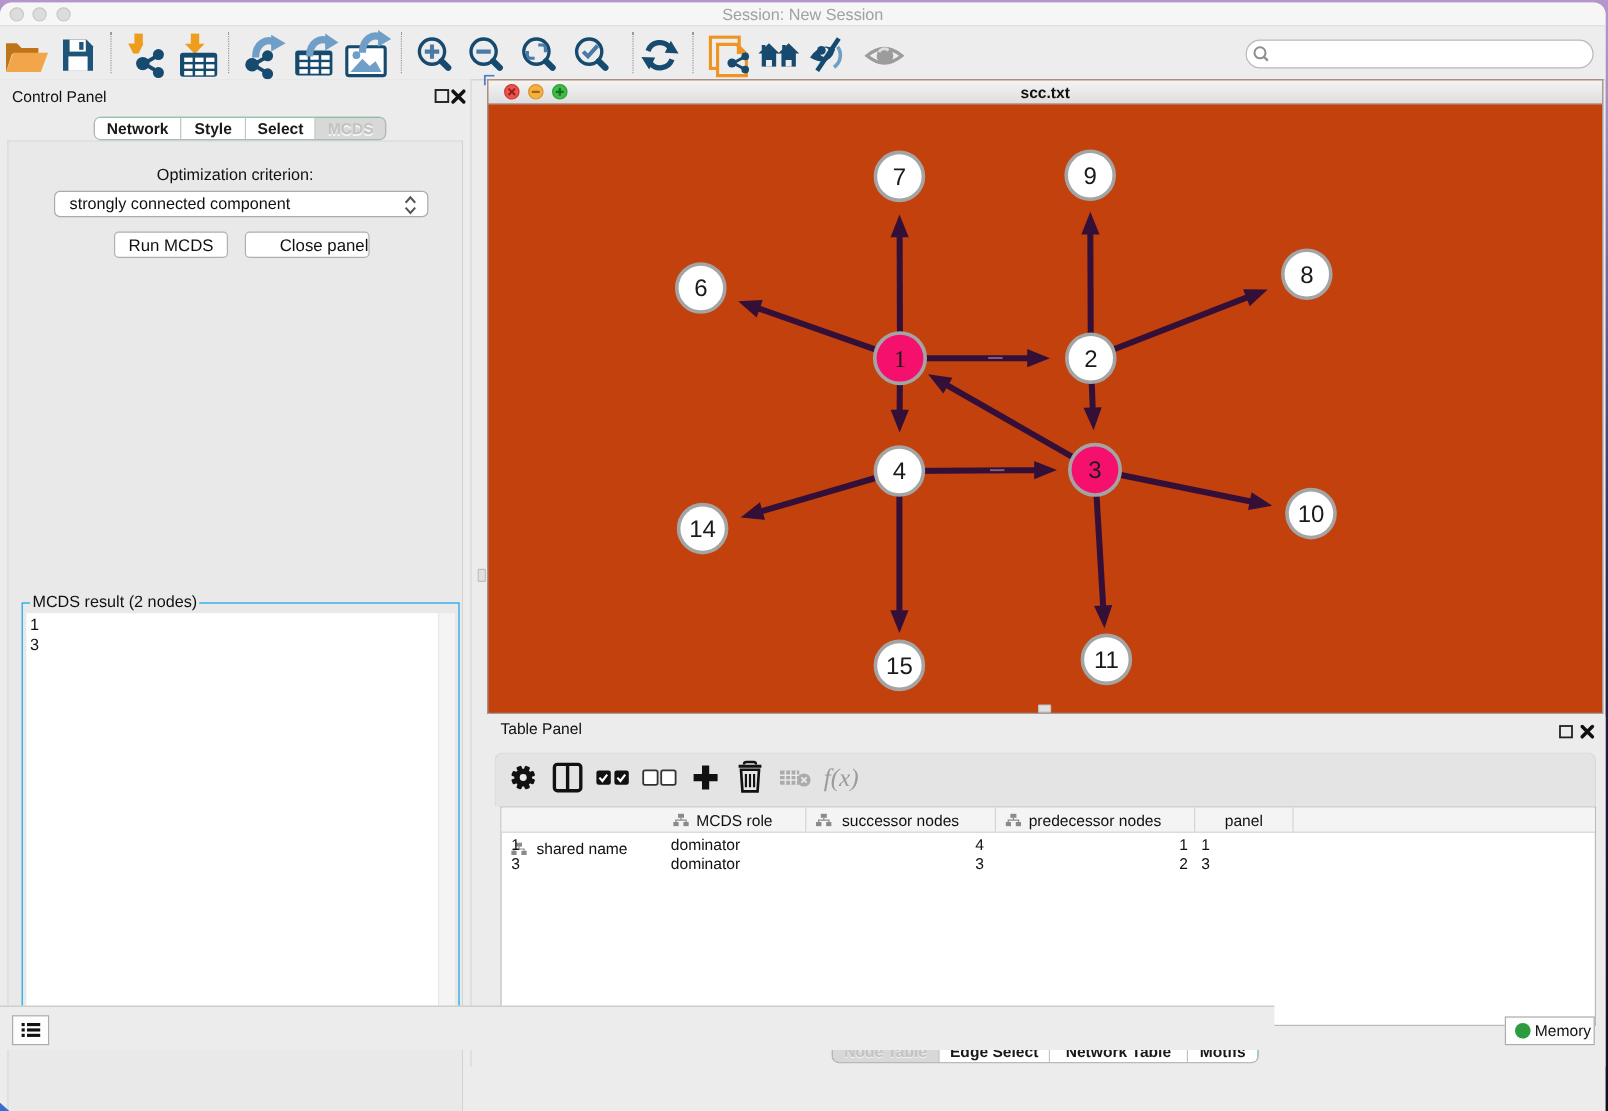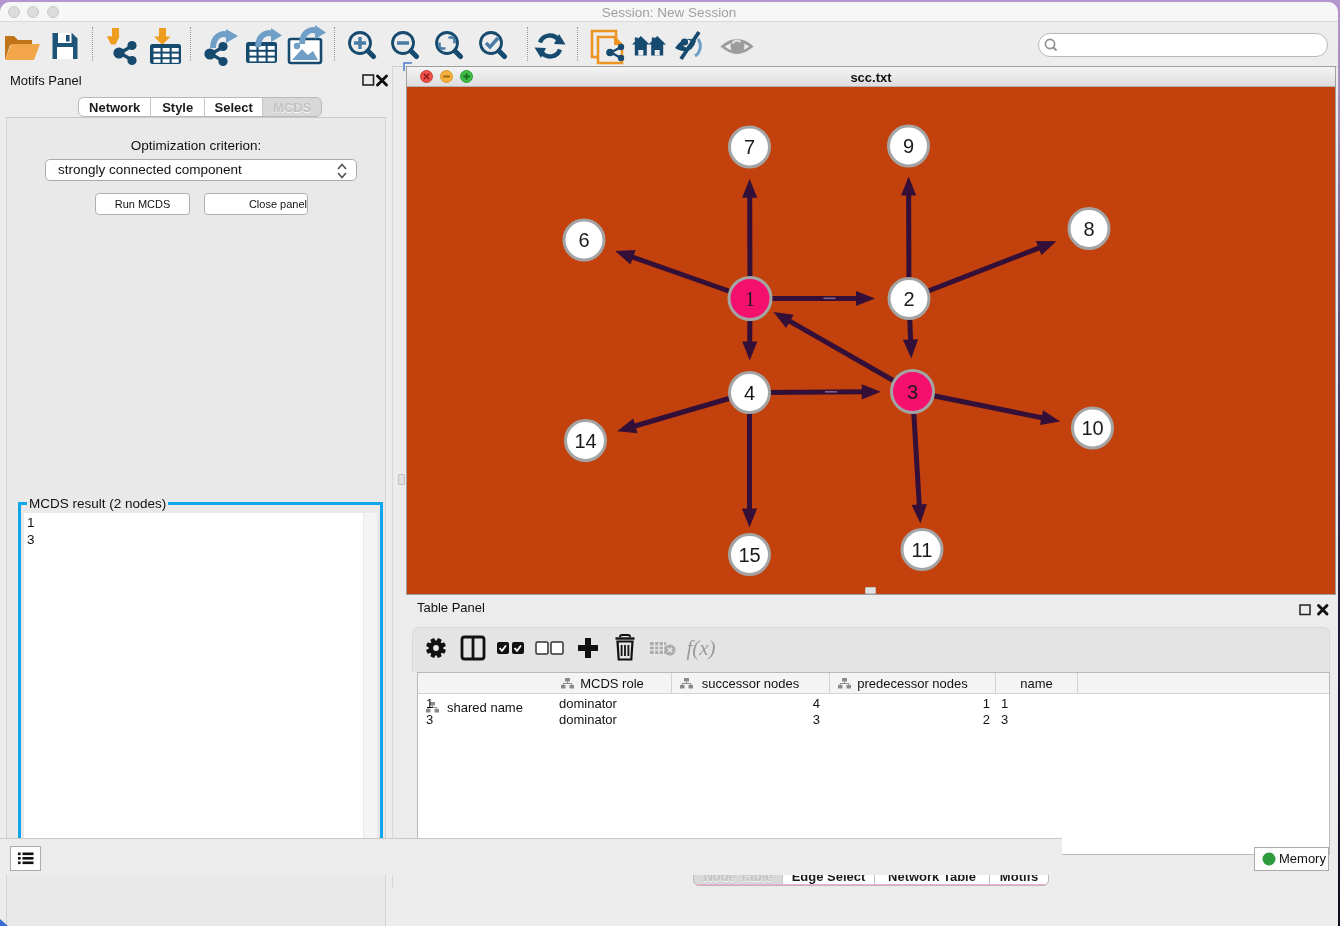--- a/index.html
+++ b/index.html
@@ -26,41 +26,41 @@
     background:#ededed; border-bottom:1px solid #cfcfcf; }
   .tsep { position:absolute; top:5px; height:34px; width:0;
     border-left:1px dotted #9a9a9a; }
   #searchbox { position:absolute; left:1038px; top:11px; width:290px; height:24px;
     background:#fff; border:1px solid #b9b9b9; border-radius:12px; }
   
   #cpanel { position:absolute; left:0; top:64px; width:393px; height:823px;
     background:#ececec; border-right:1px solid #d6d6d6; }
   #cp-title { position:absolute; left:10px; top:7px; font-size:13px; color:#111; }
   .tabstrip { position:absolute; display:flex; border:1px solid #b9b9b9;
-    border-radius:6px; overflow:hidden; background:#f9a8d4; }
+    border-radius:6px; overflow:hidden; background:#22c55e; }
   .tabstrip .tab { font-size:13px; font-weight:600; color:#1a1a1a; background:#fff;
     border-right:1px solid #c6c6c6; display:flex; align-items:center; justify-content:center; }
   .tabstrip .tab:last-child { border-right:none; }
   .tabstrip .tab.sel { background:#d8d8d8; color:#c2c2c2;
     text-shadow:0 1px 0 #f5f5f5; }
   #cp-tabs { left:78px; top:31px; width:244px; height:20px; }
   #cp-content { position:absolute; left:6px; top:51px; width:380px; height:834px;
     background:#e9e9e9; border:1px solid #d2d2d2; border-top:1px solid #c9c9c9;
     border-radius:0 0 8px 8px; }
   #optlabel { position:absolute; left:0; top:20px; width:100%; text-align:center;
     font-size:13.5px; color:#111; }
   #dropdown { position:absolute; left:38px; top:41px; width:312px; height:22px;
     background:#fff; border:1px solid #ababab; border-radius:5px;
     font-size:13.5px; color:#111; line-height:20px; padding-left:12px; }
   .btn { position:absolute; height:22px; background:#fff; border:1px solid #b0b0b0;
-    border-radius:4px; font-size:11px; color:#111; text-align:center; line-height:20px; }
+    border-radius:4px; font-size:14px; color:#111; text-align:center; line-height:20px; }
   #runbtn { left:88px; top:75px; width:95px; }
   #closebtn { left:197px; top:75px; width:104px;text-align:right; }
   #fieldset { position:absolute; left:11px; top:384px; width:365px; height:368px;
-    border:3px solid #0ea5e9; }
+    border:1px solid #0ea5e9; }
   #fieldlegend { position:absolute; left:6px; top:-9px; background:#e9e9e9;
     font-size:13.5px; color:#111; padding:0 2px; }
   #fieldtext { position:absolute; left:3px; top:8px; width:344px; height:353px;
     background:#fff; font-size:13.5px; color:#111; line-height:16.5px; padding:2px 0 0 3px; }
   #fieldscroll { position:absolute; right:3px; top:8px; width:14px; height:353px;
     background:#f4f4f4; border-left:1px solid #e8e8e8; }
   
   #netwin { position:absolute; left:406px; top:64px; width:930px; height:529px;
     background:#c2410c; border:1px solid #9f9f9f; }
   #nettitle { position:absolute; left:0; top:0; width:100%; height:20px;
@@ -75,21 +75,21 @@
     background:#e4e4e4; border:1px solid #d9d9d9; border-bottom:none; border-radius:7px 7px 0 0; }
   #tbl { position:absolute; left:17px; top:75px; width:913px; height:183px;
     background:#fff; border:1px solid #b9b9b9; }
   #tblhead { position:absolute; left:0; top:0; width:100%; height:21px;
     background:#f4f4f4; border-bottom:1px solid #d4d4d4; display:flex; }
   #tblhead .hc { border-right:1px solid #d4d4d4; font-size:13px; color:#111;
     text-align:center; position:relative; line-height:21px; }
   .trow { position:absolute; width:100%; height:16px; font-size:13px; color:#111; }
   .trow span { position:absolute; }
   
-  #bottabs { left:293px; top:269px; height:20px;align-items:center; }
+  #bottabs { left:293px; top:269px; height:20px; }
   #bottabs .tab { font-weight:600; }
   
   #statusbar { position:absolute; left:0; top:836px; width:1062px; height:37px;
     background:#ececec; border-top:1px solid #c6c6c6; }
   #listbtn { position:absolute; left:10px; top:7px; width:31px; height:25px;
     background:#fdfdfd; border:1px solid #ababab; }
   #membtn { position:absolute; left:1254px; top:8px; width:75px; height:24px;
     background:#fdfdfd; border:1px solid #ababab; font-size:13px; color:#111; }
 </style>
 </head>
@@ -241,21 +241,21 @@
           </g>
         </svg>
       </div>
     <div id="searchbox"><svg width="24" height="22">
           <circle cx="11" cy="10" r="4.6" fill="none" stroke="#8f8f8f" stroke-width="1.7"></circle>
           <line x1="14.3" y1="13.3" x2="17.5" y2="16.5" stroke="#8f8f8f" stroke-width="2"></line>
         </svg></div>
   </div>
 
   <div id="cpanel">
-    <div id="cp-title">Motifs Panel</div>
+    <div id="cp-title">Control Panel</div>
       <svg class="abs" style="left:355px;top:5px;" width="36" height="18">
 <rect x="8" y="4" width="10.5" height="10" fill="none" stroke="#222" stroke-width="1.6"></rect>
 <path d="M22.5,5 l9,9 M31.5,5 l-9,9" stroke="#111" stroke-width="2.9" stroke-linecap="round"></path>
       </svg>
     <div class="tabstrip" id="cp-tabs">
       <div class="tab" style="width:73px;">Network</div>
       <div class="tab" style="width:54px;">Style</div>
       <div class="tab" style="width:59px;">Select</div>
       <div class="tab sel" style="width:58px;">MCDS</div>
     </div>
@@ -442,21 +442,21 @@
         <div class="hc" style="width:166px;"><svg style="position:absolute;left:8px;top:5px;" width="13" height="11">
               <g fill="#8a8a8a">
                 <rect x="4" y="0" width="5" height="3.5"></rect>
                 <rect x="0" y="7" width="4.5" height="3.5"></rect>
                 <rect x="8.5" y="7" width="4.5" height="3.5"></rect>
               </g>
               <g stroke="#8a8a8a" stroke-width="1">
                 <path d="M6.5,3.5 v2 M2.2,7 v-1.5 h8.6 v1.5" fill="none"></path>
               </g>
             </svg>predecessor nodes</div>
-        <div class="hc" style="width:82px;">name</div>
+        <div class="hc" style="width:82px;">panel</div>
         <div class="hc" style="flex:1; border-right:none;"></div>
       </div>
       <div class="trow" style="top:23px;">
         <span style="left:8px;">1</span>
           <span style="left:141px;">dominator</span>
         <span style="left:0; width:402px; text-align:right;">4</span>
         <span style="left:0; width:572px; text-align:right;">1</span>
         <span style="left:583px;">1</span>
       </div>
       <div class="trow" style="top:39px;">

